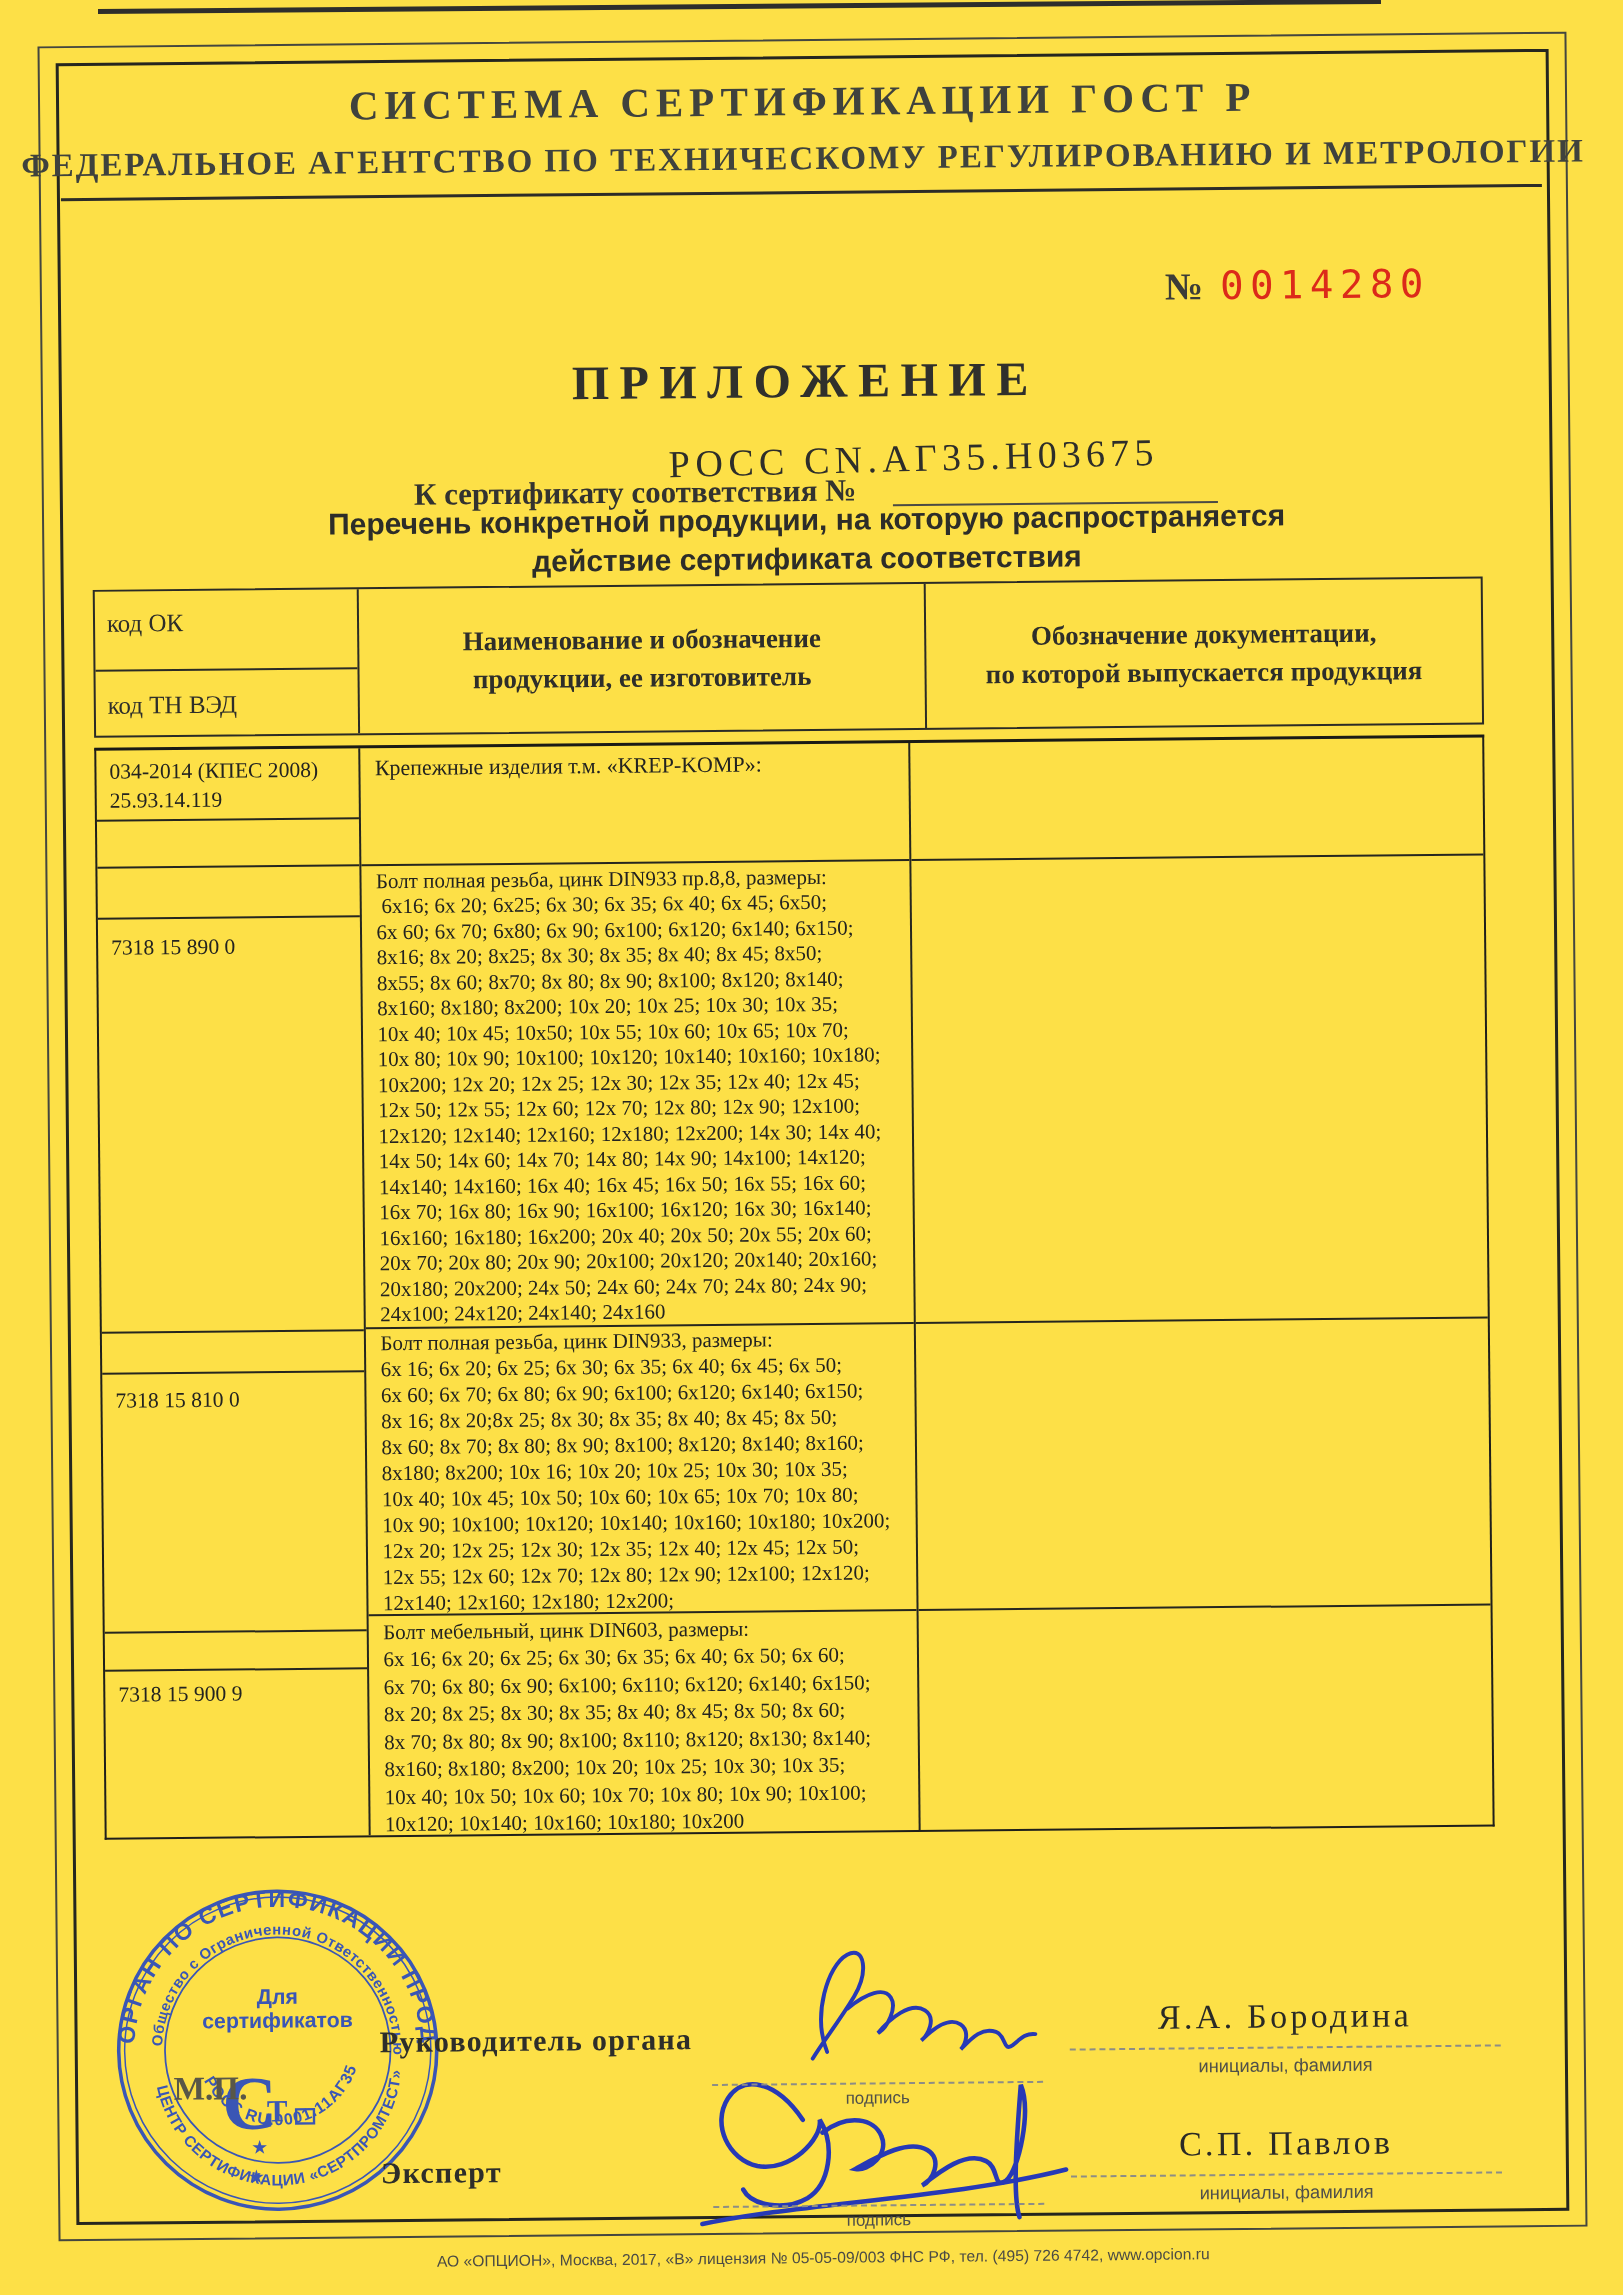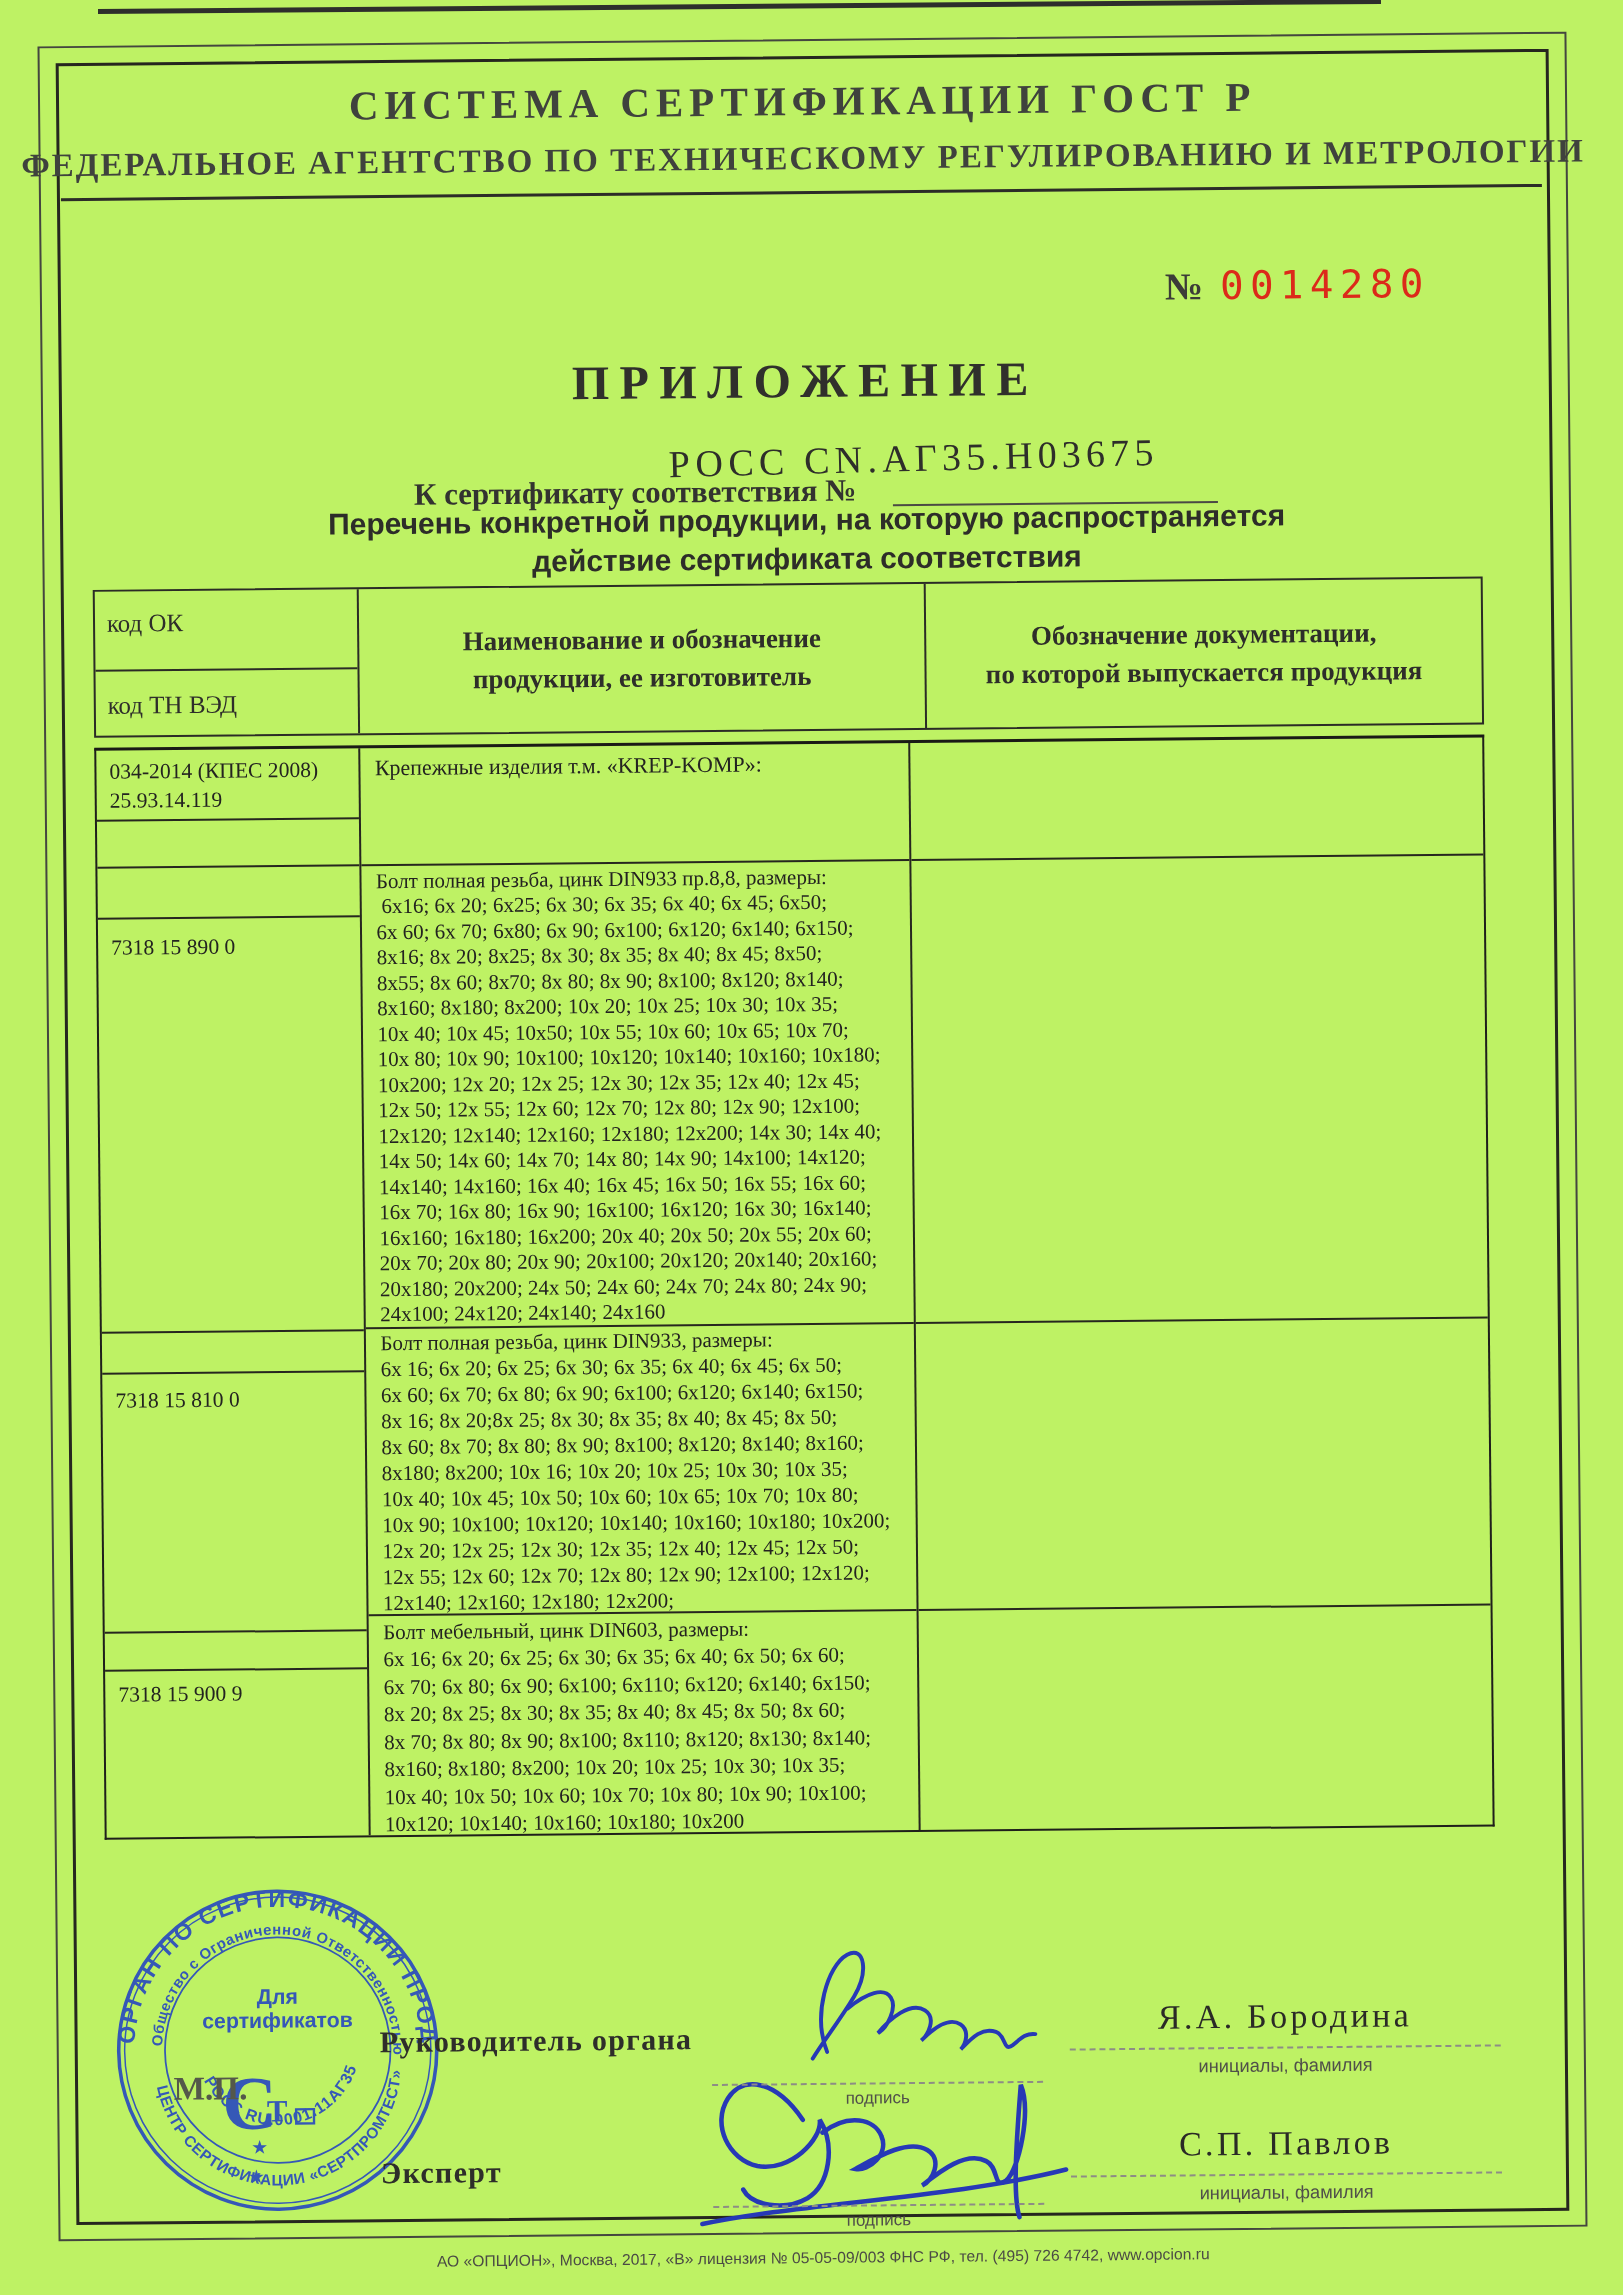--- a/index.html
+++ b/index.html
@@ -1,17 +1,17 @@
 <!DOCTYPE html>
 <html style="font-size:10.5px"><head>
 <meta charset="utf-8">
 <style>
   html,body{margin:0;padding:0;}
   body{width:1623px;height:2295px;background:#f7f6f2;font-family:"Liberation Serif",serif;overflow:hidden;}
-  .page{position:relative;width:1623px;height:2295px;background:#bef264;overflow:hidden;}
+  .page{position:relative;width:1623px;height:2295px;background:#fde047;overflow:hidden;}
   .scan-edge{position:absolute;left:98px;top:3.9px;width:1283px;height:5.2px;background:#2e2e2c;transform:rotate(-0.45deg);}
   .sheet{position:absolute;left:0;top:0;width:1623px;height:2295px;transform:rotate(-0.55deg);transform-origin:50% 45%;}
   .frame-outer{position:absolute;left:47px;top:39px;width:1525px;height:2191px;border:2px solid #44463f;}
   .frame-inner{position:absolute;left:65px;top:56px;width:1487px;height:2156px;border:3.3px solid #26261f;}
   .masthead-1{position:absolute;left:0;top:77px;width:1623px;text-align:center;font-weight:bold;font-size:41px;letter-spacing:5.9px;color:#3f423d;}
   .masthead-2{position:absolute;left:0;top:140px;width:1623px;text-align:center;font-weight:bold;font-size:33px;letter-spacing:2px;color:#3f423d;}
   .masthead-rule{position:absolute;left:69px;top:191px;width:1481px;height:2.6px;background:#2c2c28;}
   .docnum{position:absolute;left:1172px;top:267px;white-space:nowrap;}
   .docnum .no{font-size:38px;font-weight:bold;color:#3c3c38;margin-right:17px;}
   .docnum .val{font-family:"DejaVu Sans Mono",monospace;font-size:39px;letter-spacing:6.5px;color:#dc2a1a;}

